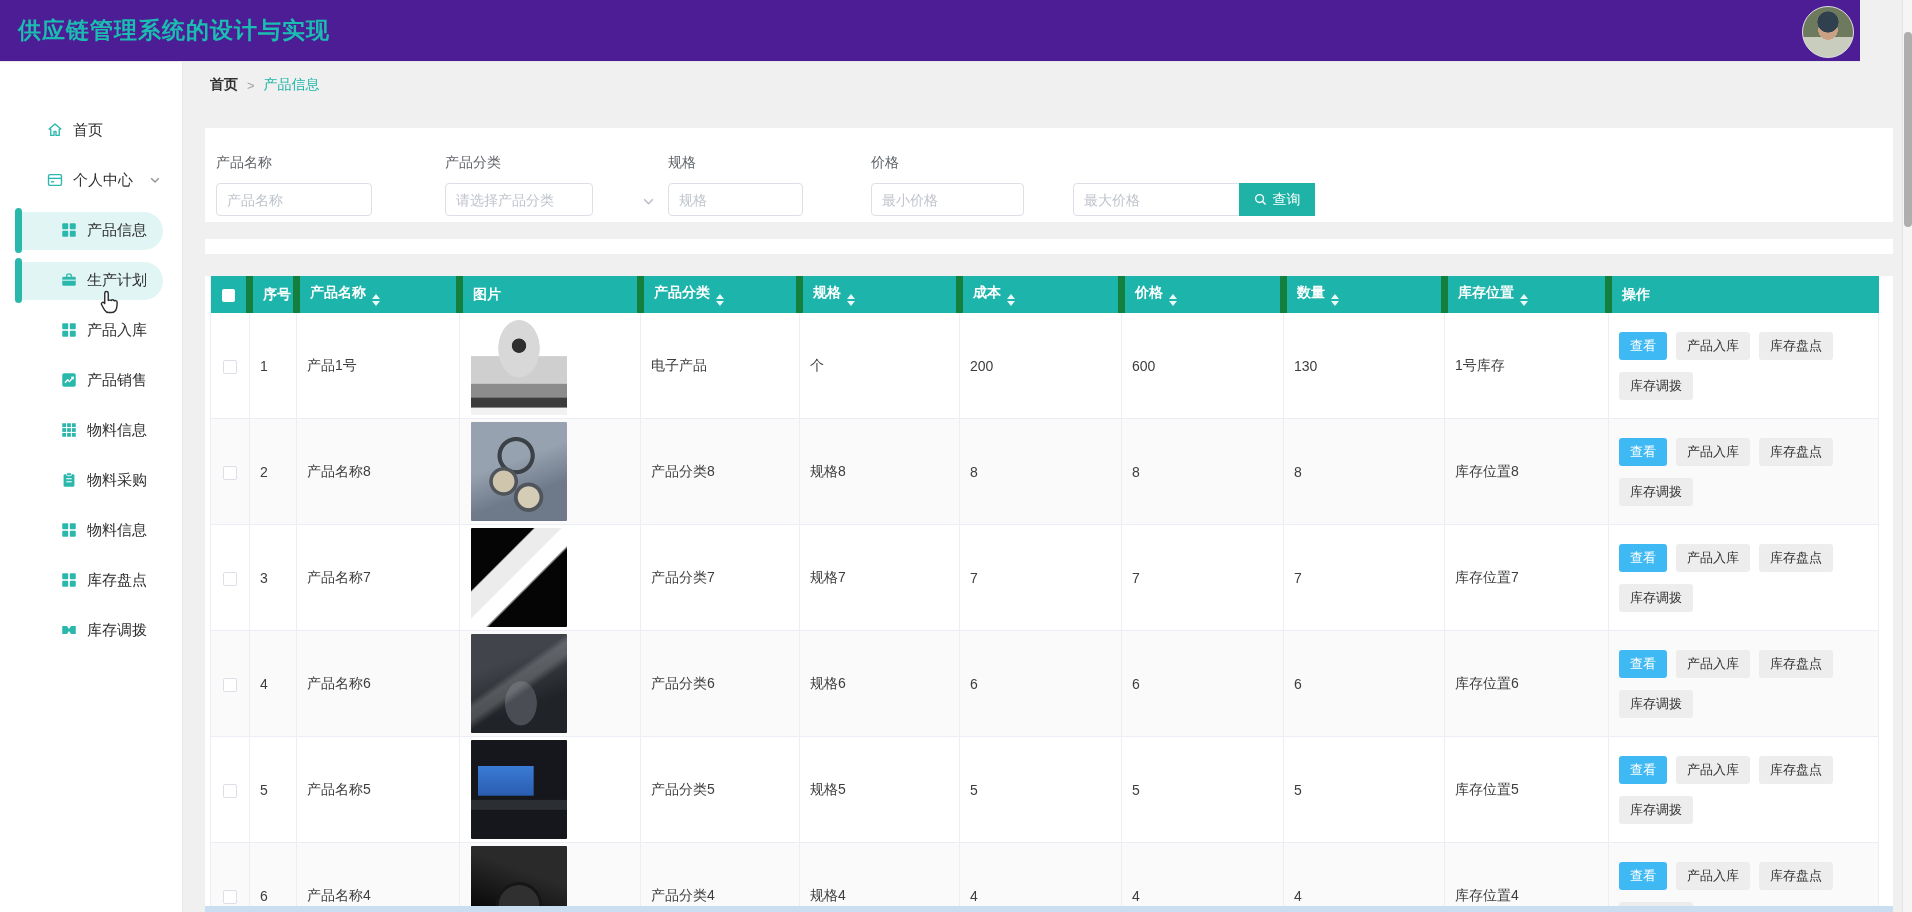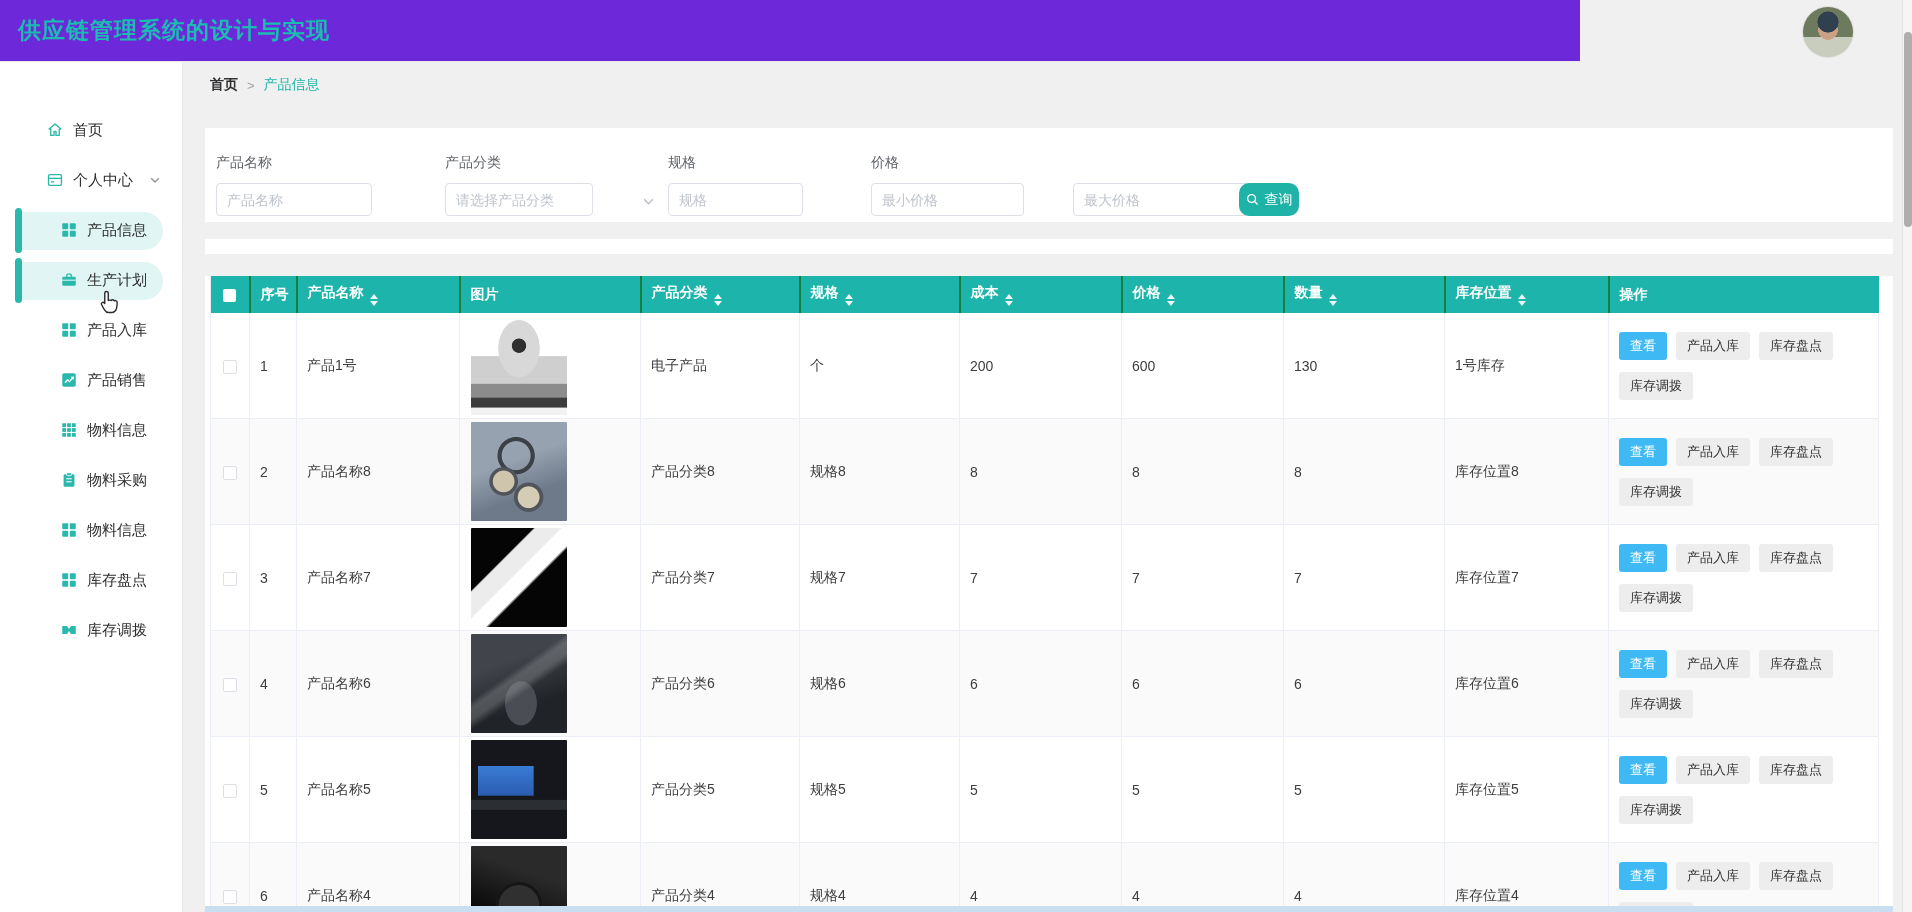--- a/index.html
+++ b/index.html
@@ -1,21 +1,21 @@
 <!DOCTYPE html>
 <html><head>
 <meta charset="utf-8">
 <style>
   * { margin:0; padding:0; box-sizing:border-box; }
   html,body { background:#d8d8d8; }
   body { font-family:"Liberation Sans","DejaVu Sans",sans-serif; }
   .screen { position:relative; width:1912px; height:912px; background:#f0f0f0; overflow:hidden; }
 
   
-  .app-header { position:absolute; left:0; top:0; width:1580px; height:62px; background:#6d28d9; border-bottom:1px solid #e6e6e6; z-index:20; }
+  .app-header { position:absolute; left:0; top:0; width:1860px; height:62px; background:#4c1d95; border-bottom:1px solid #e6e6e6; z-index:20; }
   .app-title { position:absolute; left:18px; top:15px; font-size:23px; font-weight:bold; color:#1bbdb1; letter-spacing:1px; }
   .avatar { position:absolute; left:1802px; top:6px; width:52px; height:52px; border-radius:50%;
     background:
       radial-gradient(circle at 50% 30%, #31404e 0 24%, transparent 25%),
       radial-gradient(circle at 50% 46%, #caa184 0 26%, transparent 27%),
       linear-gradient(180deg,#6d7a5d 0 60%, #c9cdbd 61% 100%);
     border:1px solid #e0e0e0; }
 
   
   .sidebar { position:absolute; left:0; top:62px; width:183px; height:850px; background:#fff; border-right:1px solid #e8e8e8; z-index:10; }
@@ -36,27 +36,27 @@
   .breadcrumb { position:absolute; left:27px; top:14px; font-size:14px; display:flex; align-items:center; gap:9px; }
   .breadcrumb .bc-home { color:#303133; font-weight:bold; cursor:pointer; }
   .breadcrumb .bc-sep { color:#a0a0a0; font-size:13px; }
   .breadcrumb .bc-cur { color:#1cb5a8; }
 
   .filter-card { position:absolute; left:22px; top:66px; width:1688px; height:94px; background:#fff; }
   .f-label { position:absolute; top:26px; font-size:14px; color:#5f6368; }
   .f-input { position:absolute; top:55px; height:33px; border:1px solid #dcdfe6; border-radius:4px; background:#fff; font-size:14px; color:#333; padding:0 10px; font-family:inherit; outline:none; }
   .f-input::placeholder { color:#bfc4cc; }
   .sel-chev { position:absolute; left:437px; top:66px; }
-  .search-btn { position:absolute; left:1034px; top:55px; width:60px; height:33px; background:#1fb2a6; color:#fff; border:none; border-radius:10px; font-size:14px; font-family:inherit; display:flex; align-items:center; justify-content:center; gap:6px; cursor:pointer; }
+  .search-btn { position:absolute; left:1034px; top:55px; width:76px; height:33px; background:#1fb2a6; color:#fff; border:none; border-radius:0; font-size:14px; font-family:inherit; display:flex; align-items:center; justify-content:center; gap:6px; cursor:pointer; }
 
   .toolbar-strip { position:absolute; left:22px; top:177px; width:1688px; height:15px; background:#fff; }
 
   .table-card { position:absolute; left:22px; top:214px; width:1688px; height:700px; background:#fff; padding-left:5px; }
   table.grid { border-collapse:collapse; table-layout:fixed; width:1668px; }
-  .grid th { background:#1cb4ab; color:#fff; font-size:14px; font-weight:bold; text-align:left; height:37px; padding:0 0 0 10px; border-right:2px solid #15803d; white-space:nowrap; }
+  .grid th { background:#1cb4ab; color:#fff; font-size:14px; font-weight:bold; text-align:left; height:37px; padding:0 0 0 10px; border-right:7px solid #15803d; white-space:nowrap; }
   .grid th.last { border-right:none; }
   .grid td { border-bottom:1px solid #ebeef5; border-right:1px solid #ebeef5; font-size:14px; color:#3d3d3d; height:105px; padding-left:10px; vertical-align:middle; background:#fff; }
   .grid td:first-child, .grid th:first-child { border-left:1px solid #ebeef5; }
   .grid tr.even td { background:#fafafa; }
   .grid td.c-check, .grid th.c-check { text-align:center; padding-left:0; }
   .cb { display:inline-block; width:14px; height:14px; border:1px solid #dcdfe6; border-radius:2px; background:#fff; vertical-align:middle; cursor:pointer; }
   .cb.head { border:none; width:13px; height:13px; background:#fff; }
   .sort { display:inline-flex; flex-direction:column; margin-left:6px; vertical-align:-2px; gap:2px; cursor:pointer; }
   .sort i { width:0; height:0; border-left:4px solid transparent; border-right:4px solid transparent; display:block; }
   .sort .up { border-bottom:5px solid rgba(255,255,255,.9); }

